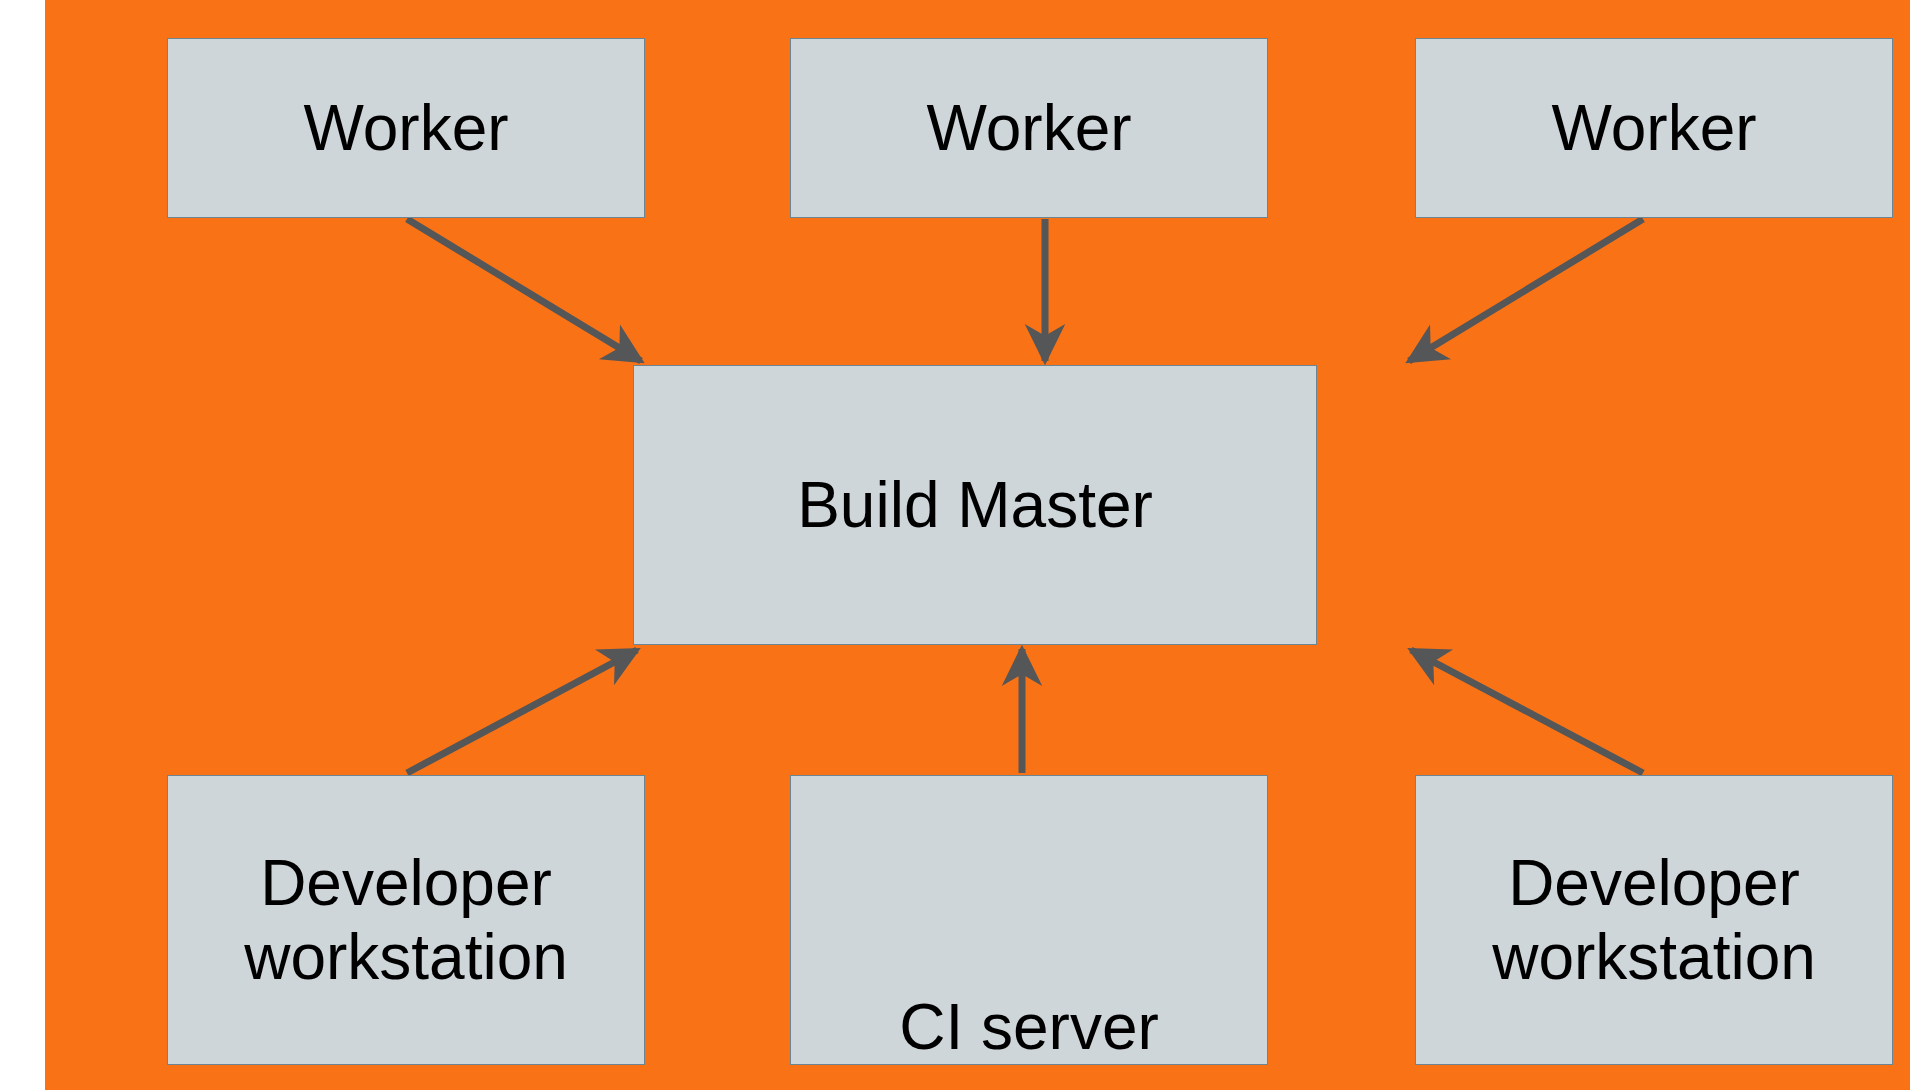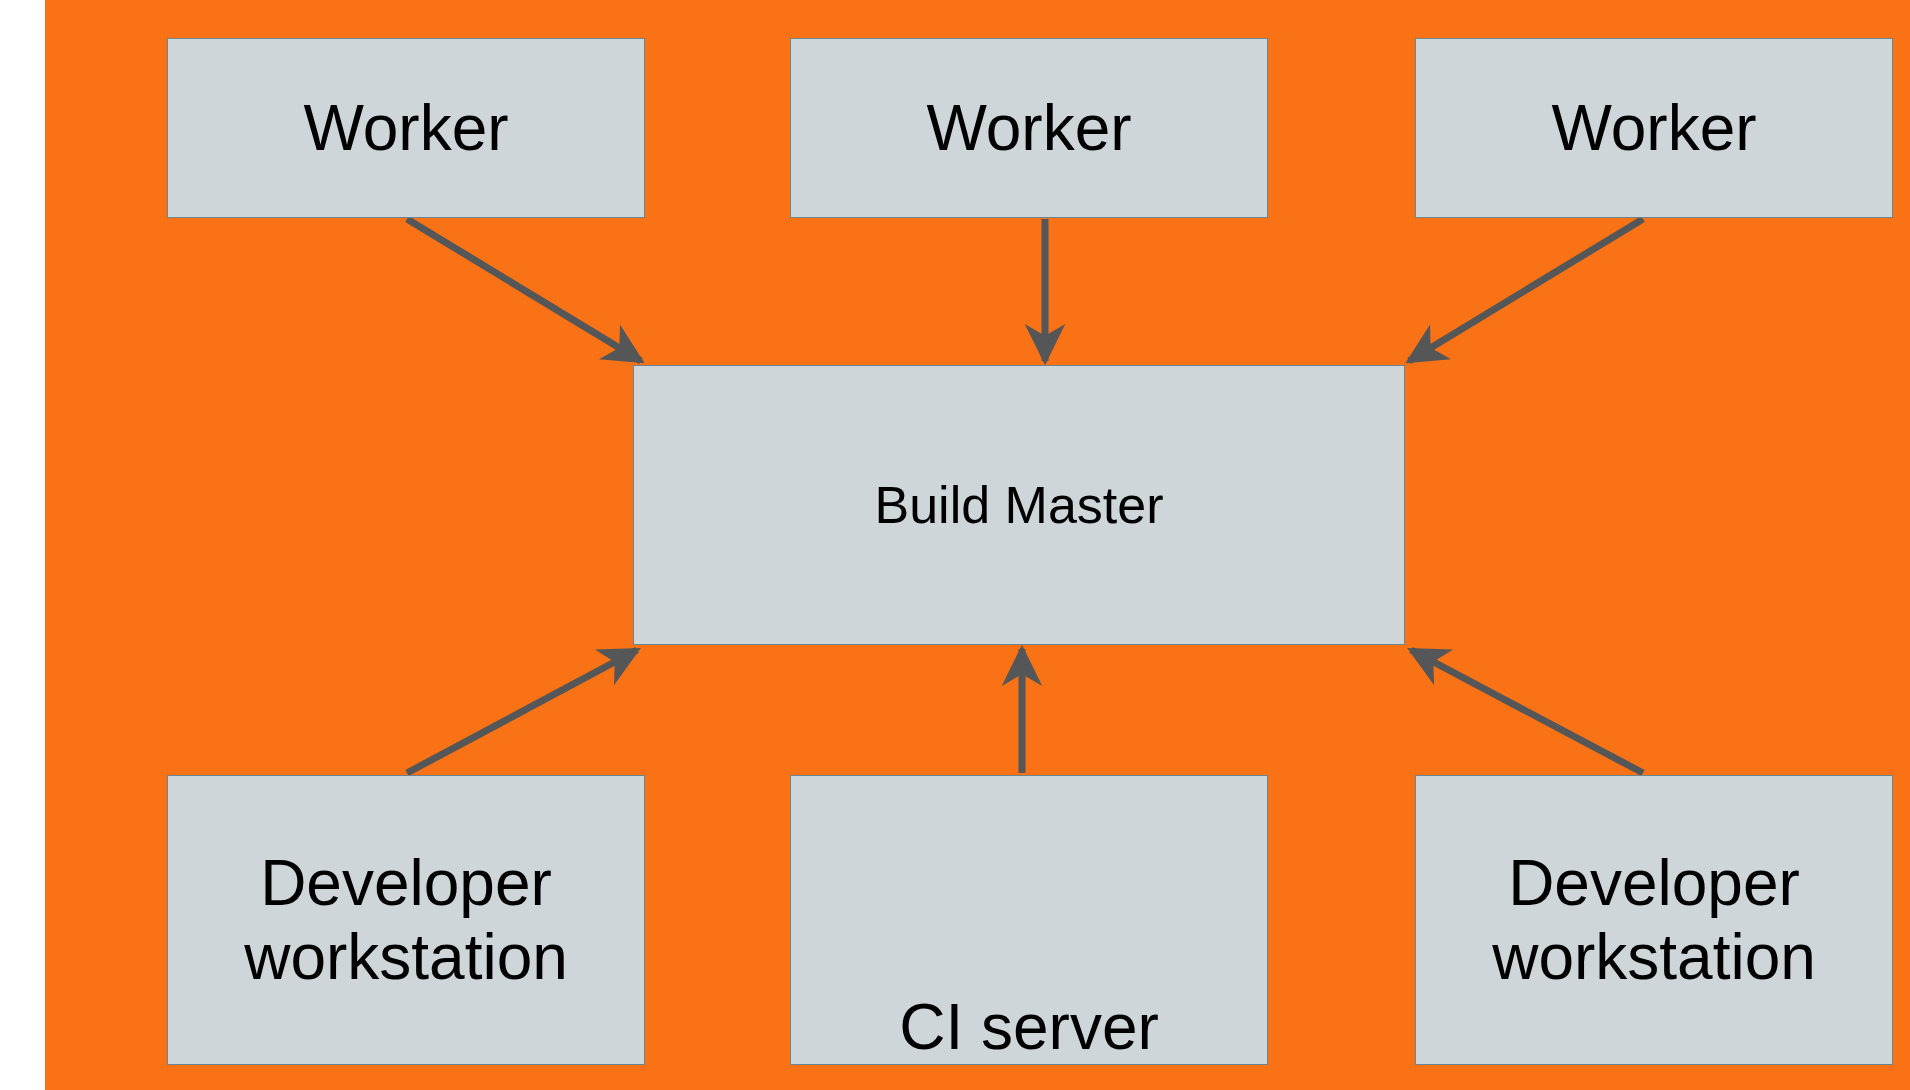--- a/index.html
+++ b/index.html
@@ -47,21 +47,21 @@
     padding: 0 8px;
     box-sizing: border-box;
   }
 
   
   #node-worker-1 { left: 122px; top: 38px;  width: 478px; height: 180px; font-size: 64px; }
   #node-worker-2 { left: 745px; top: 38px;  width: 478px; height: 180px; font-size: 64px; }
   #node-worker-3 { left: 1370px; top: 38px; width: 478px; height: 180px; font-size: 64px; }
 
   
-  #node-build-master { left: 588px; top: 365px; width: 772px; height: 280px; font-size: 52px; }
+  #node-build-master { left: 588px; top: 365px; width: 684px; height: 280px; font-size: 64px; }
 
   
   #node-dev-ws-1 { left: 122px;  top: 775px; width: 478px; height: 290px; font-size: 64px; }
   #node-ci-server { left: 745px;  top: 775px; width: 478px; height: 290px; font-size: 64px; align-items: flex-end; }
   #node-dev-ws-2 { left: 1370px; top: 775px; width: 478px; height: 290px; font-size: 64px; }
 </style>
 </head>
 <body>
 
 <div id="canvas">

